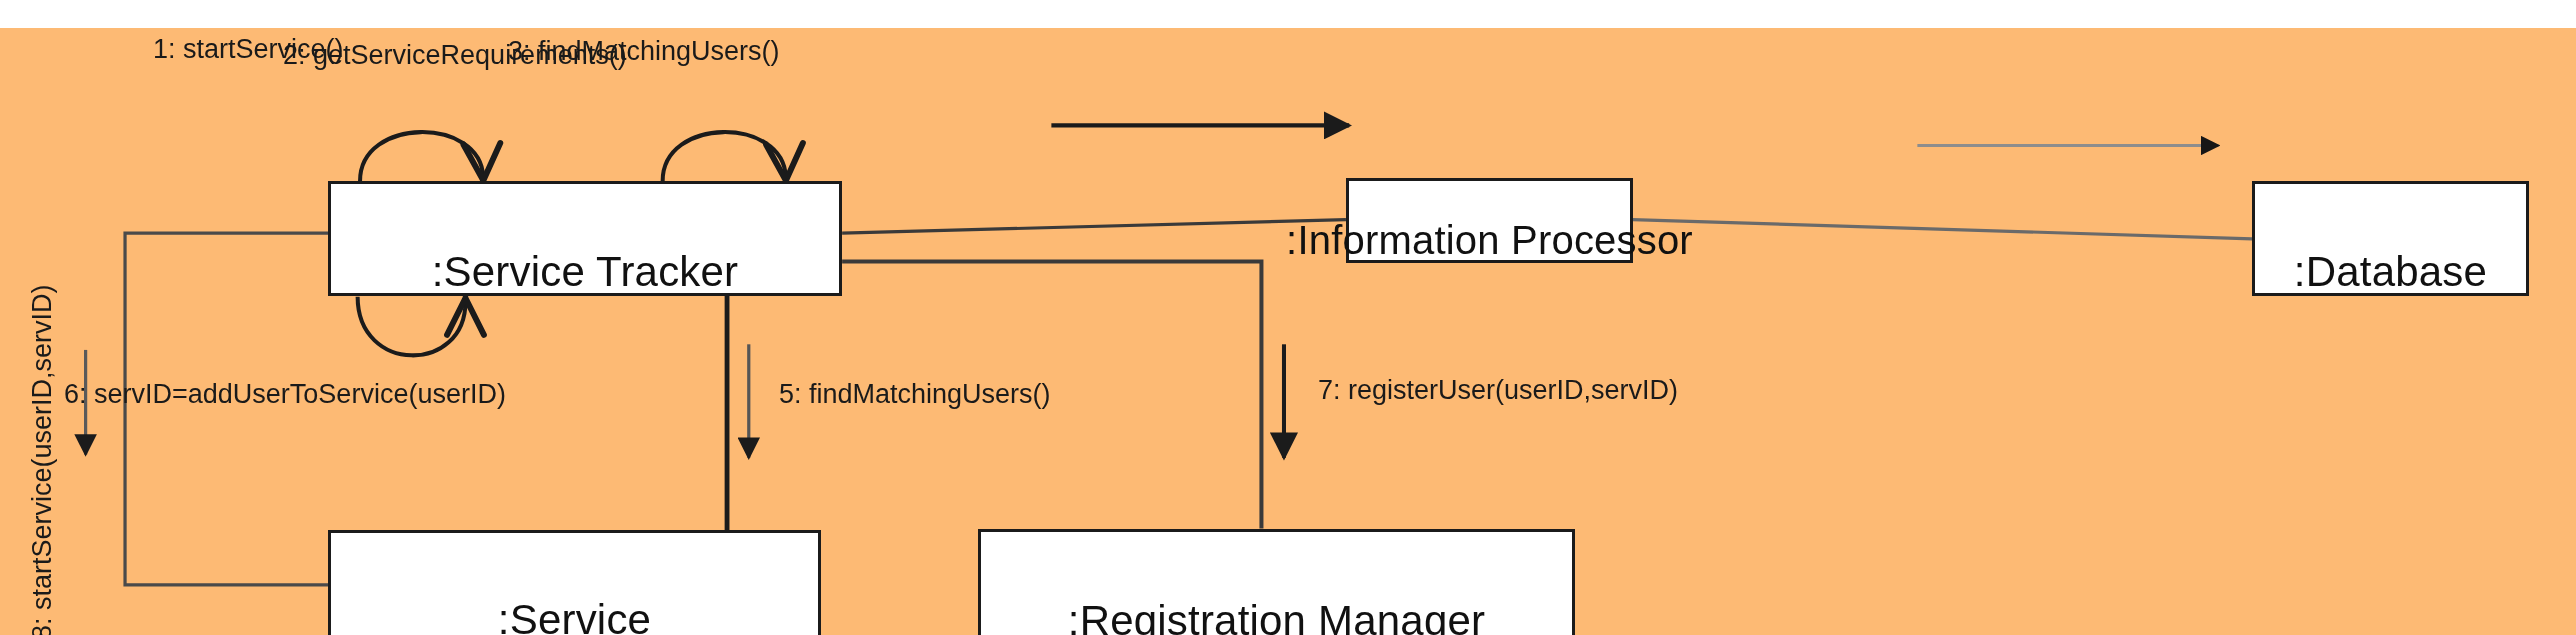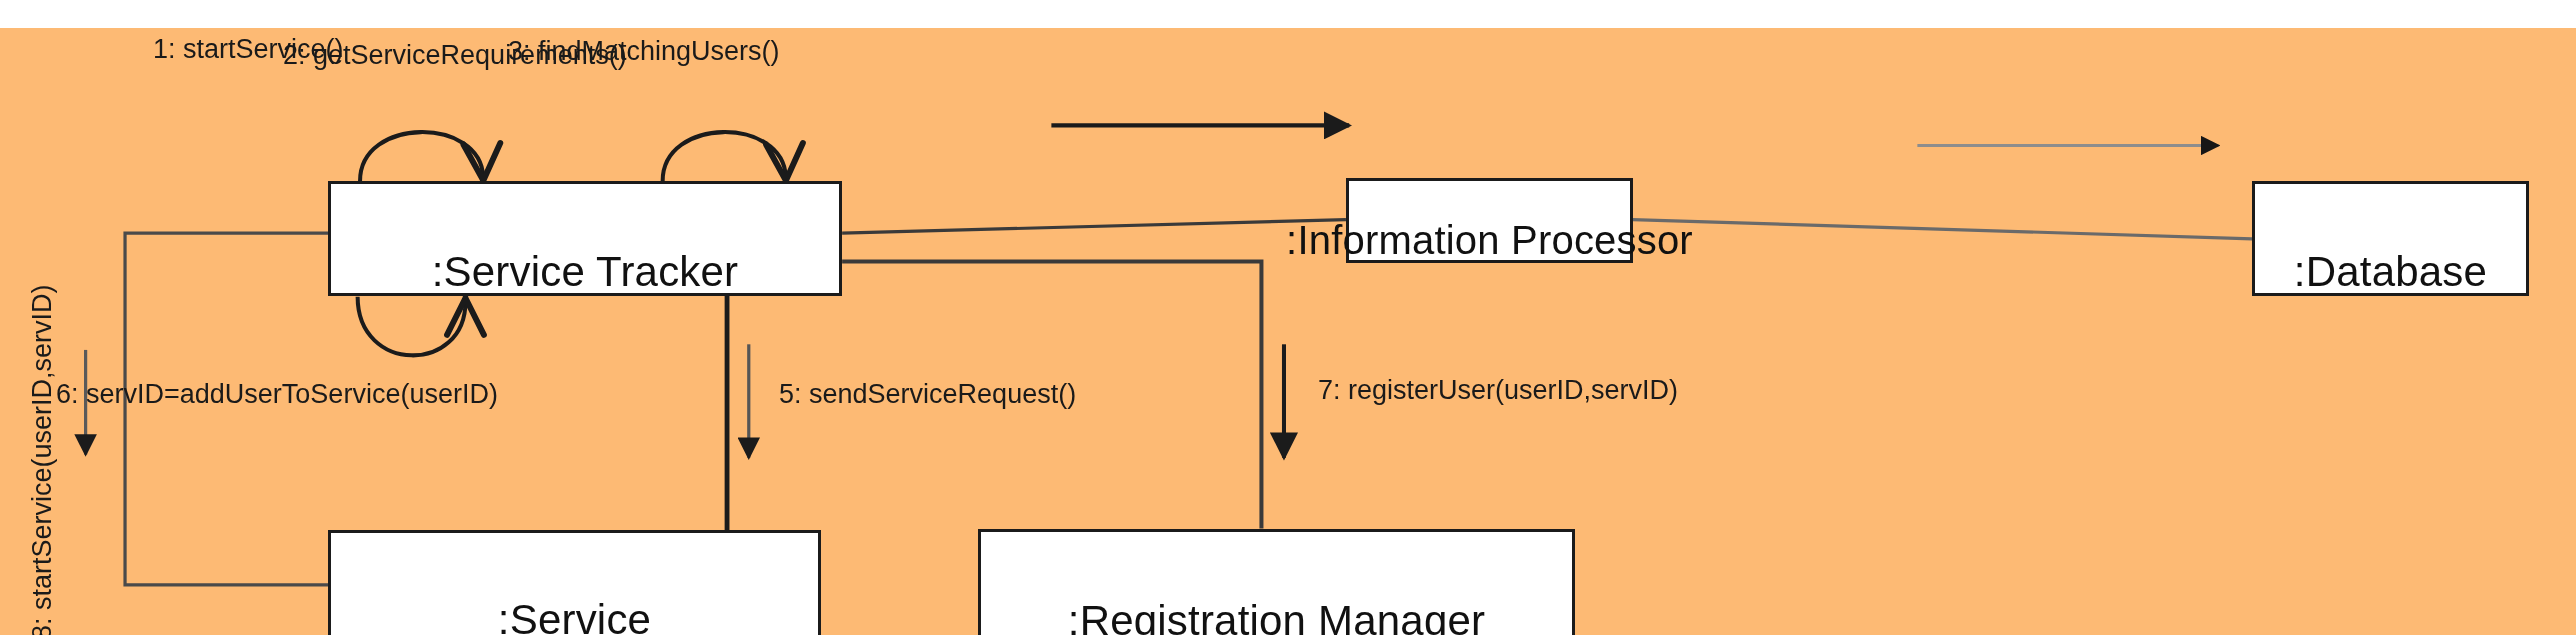--- a/index.html
+++ b/index.html
@@ -117,23 +117,23 @@
     <line x1="106" y1="400" x2="106" y2="530" stroke="#5a5a5a" stroke-width="4" marker-end="url(#arrowSolid)"></line>
   </svg>
 
   <div class="msg" style="left:153px;  top:8px;">1: startService()</div>
 
   <div class="msg" style="left:283px;  top:14px;">2: getServiceRequirements()</div>
 
   <div class="msg" style="left:508px;  top:9.7px;">3: findMatchingUsers()</div>
 
 
-  <div class="msg" style="left:779px;  top:353px;">5: sendServiceRequest()</div>
+  <div class="msg" style="left:779px;  top:353px;">5: findMatchingUsers()</div>
 
-  <div class="msg" style="left:56px;   top:353px;">6: servID=addUserToService(userID)</div>
+  <div class="msg" style="left:64px;   top:353px;">6: servID=addUserToService(userID)</div>
 
   <div class="msg" style="left:1318px; top:349px;">7: registerUser(userID,servID)</div>
 
   <div class="msg-vertical" style="left:29px; top:612px;">8: startService(userID,servID)</div>
 
   <div class="node" id="node-service-tracker">
     <span class="node-label">:Service Tracker</span>
   </div>
 
   <div class="node" id="node-database">

